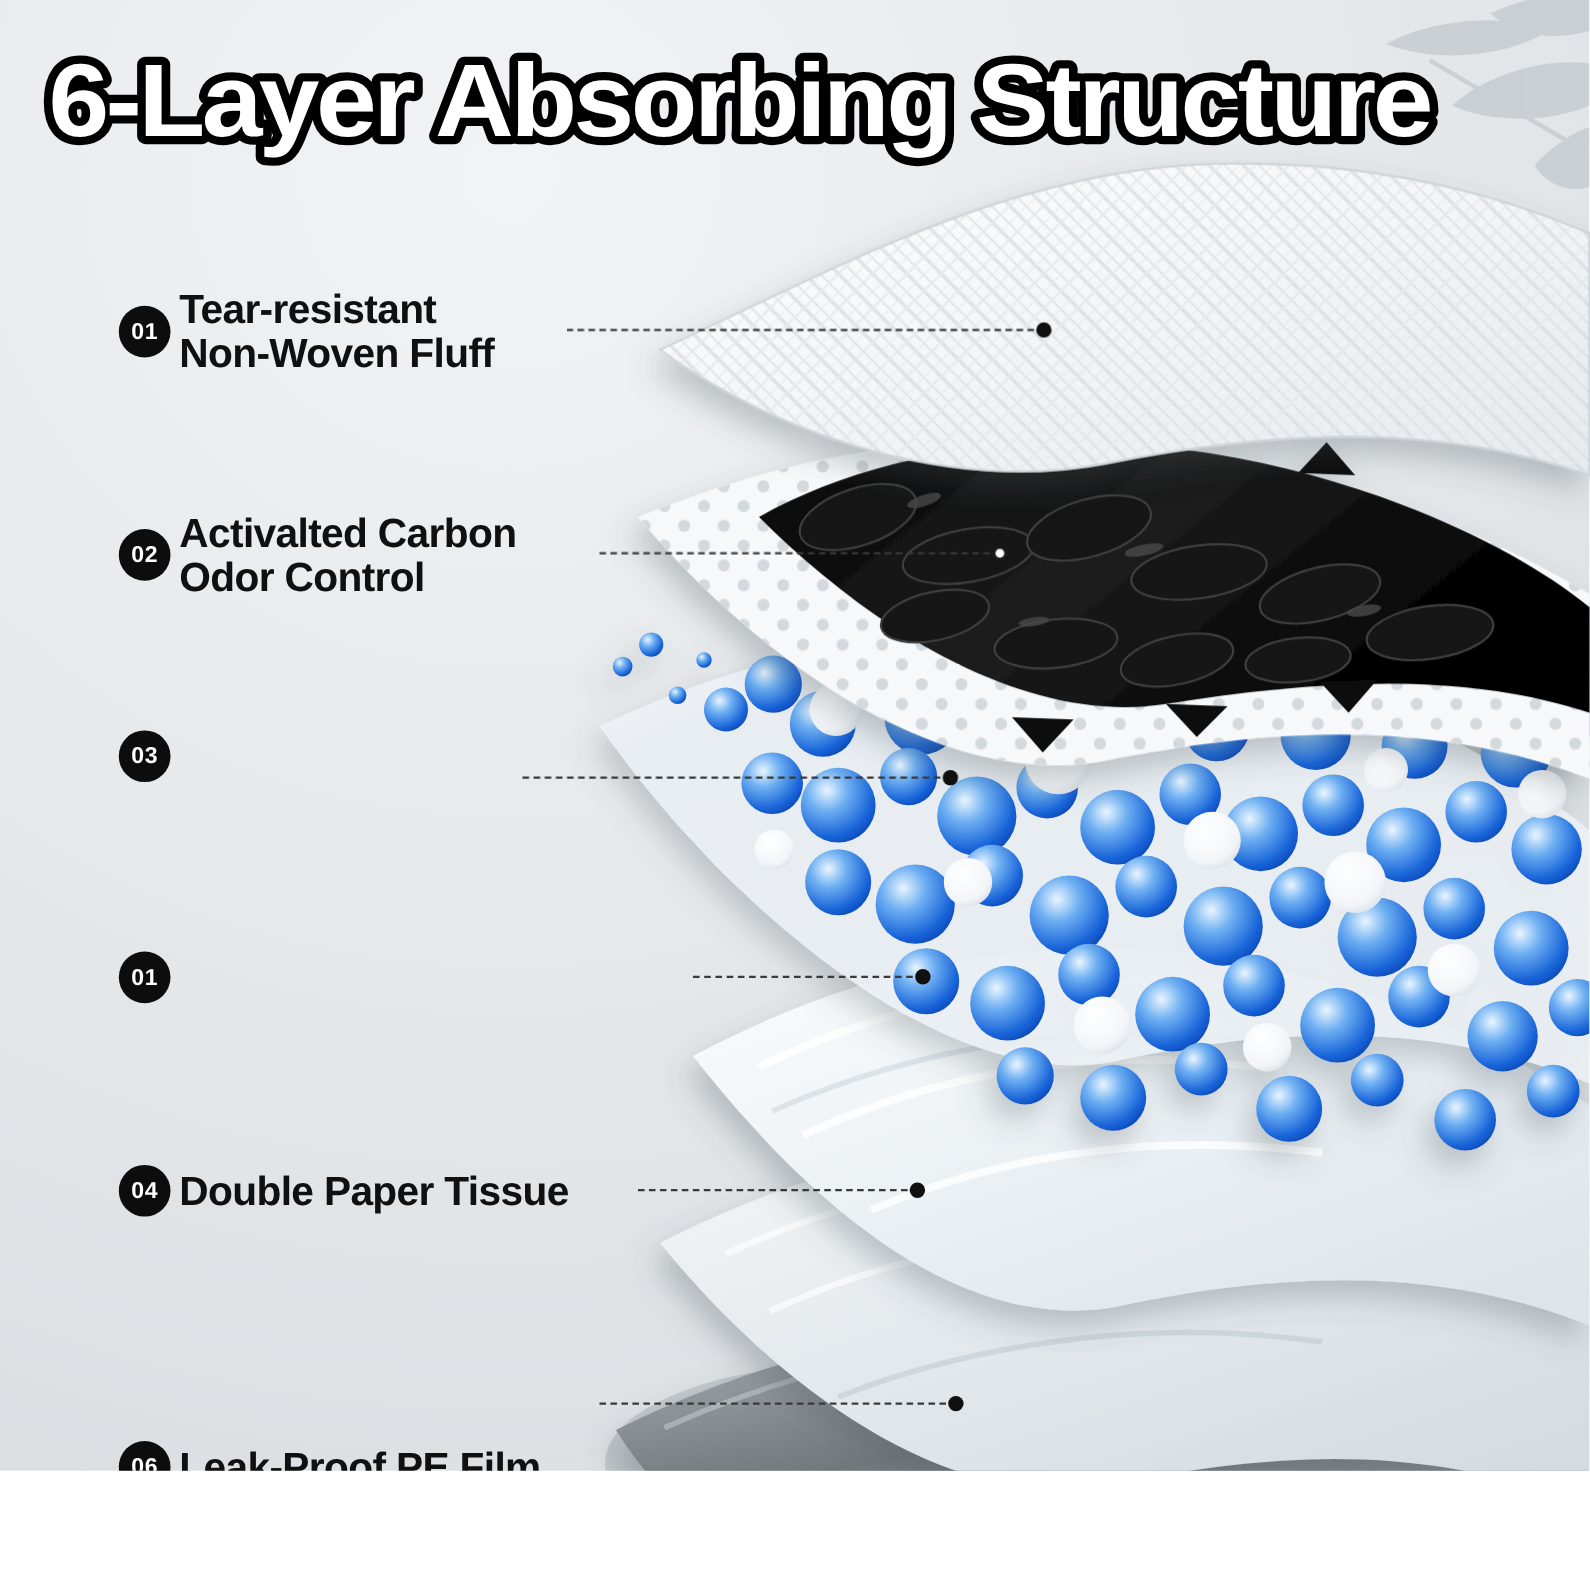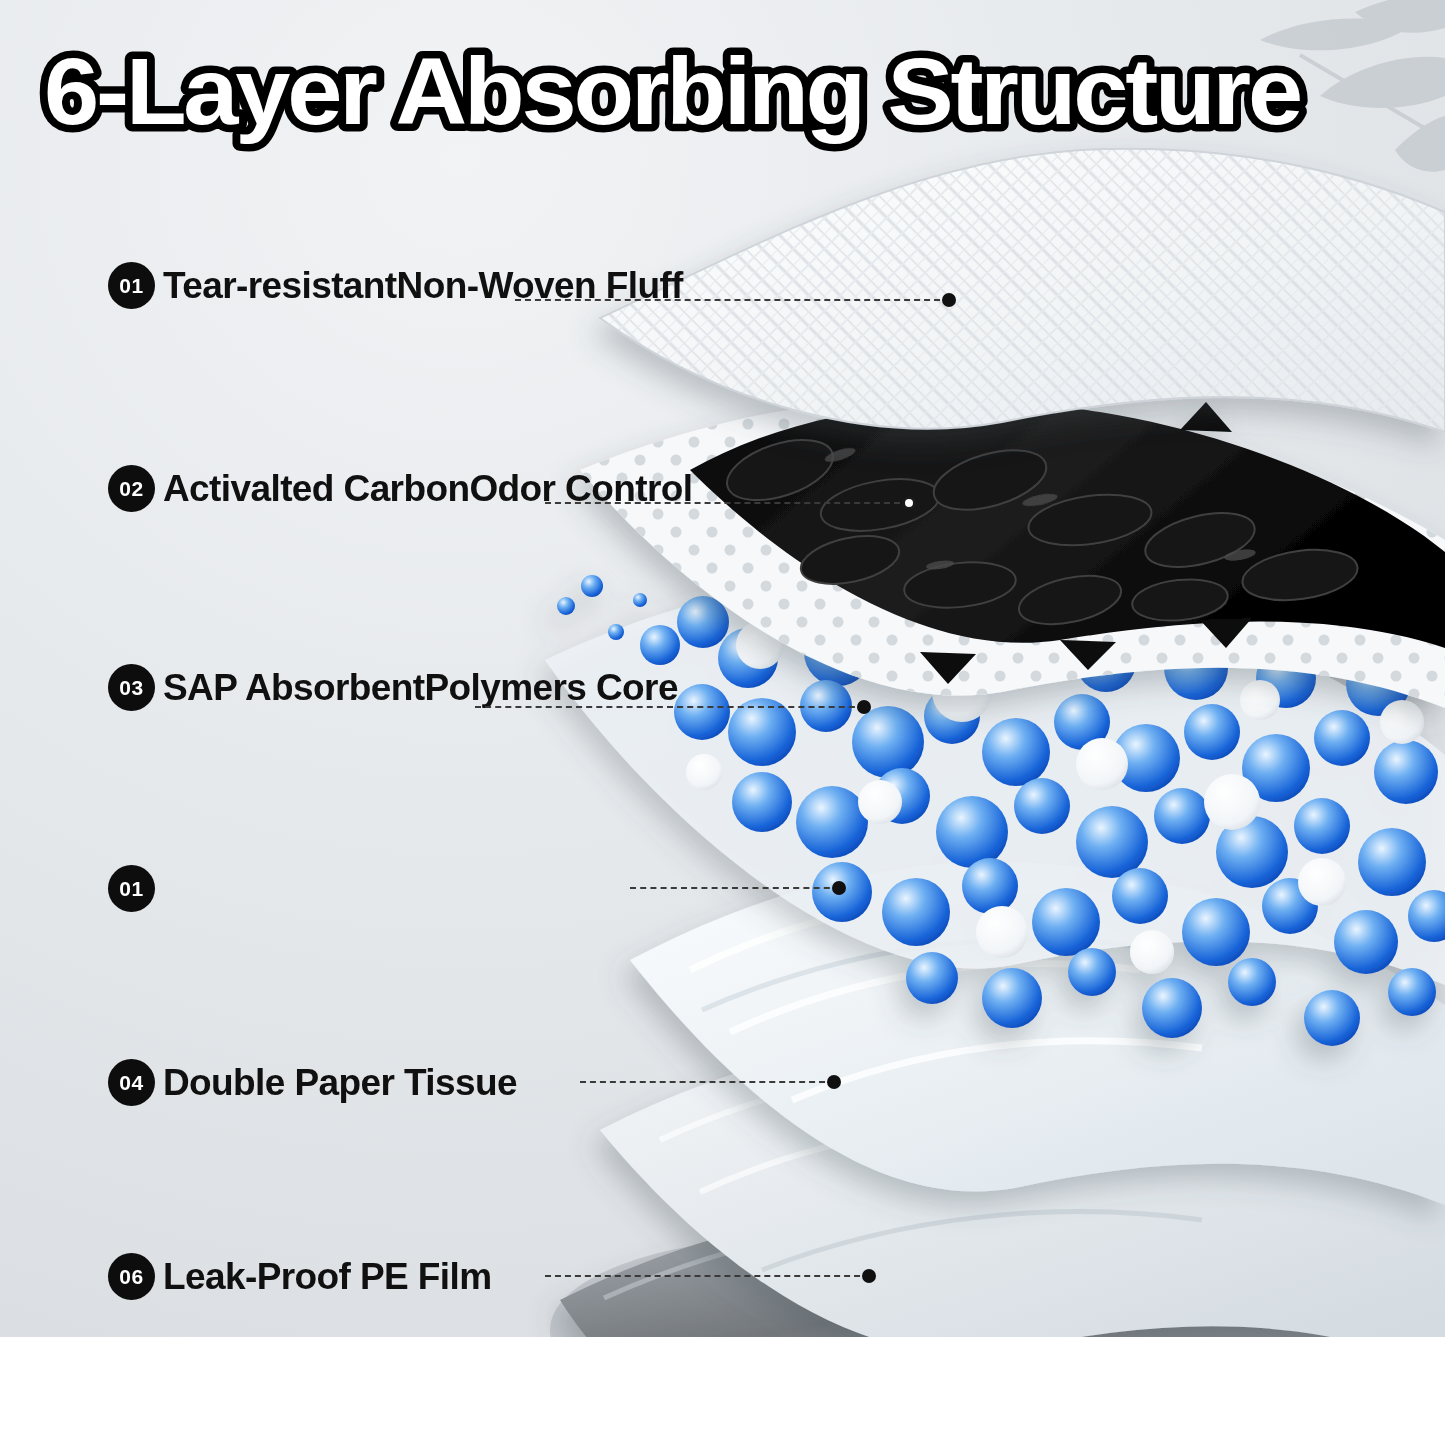--- a/index.html
+++ b/index.html
@@ -11,21 +11,21 @@
   }
   .art { position:absolute; left:0; top:0; }
   .title-svg { position:absolute; left:30px; top:14px; }
   .row { position:absolute; left:108px; display:flex; align-items:center; gap:8px; }
   .badge {
     width:47px; height:47px; border-radius:50%; background:#0d0d0d; color:#ffffff;
     display:flex; align-items:center; justify-content:center;
     font-size:21px; font-weight:bold; letter-spacing:0.5px; flex:0 0 auto;
   }
   .lbl {
-    display:flex; flex-direction:row;
+    display:flex; flex-direction:column;
     font-size:37px; font-weight:600; color:#101010; line-height:1.07; letter-spacing:-0.6px;
   }
   .leader { position:absolute; height:0; border-top:2px dashed #3a3a3a; }
   .leader .dot {
     position:absolute; right:-6px; top:-8px;
     width:14px; height:14px; border-radius:50%; background:#101010;
   }
   .leader .dot.light { background:#ffffff; border:3px solid #1a1a1a; }
 </style>
 </head>
@@ -248,24 +248,20 @@
       <span>Activalted Carbon</span>
       <span>Odor Control</span>
     </div>
   </div>
   <div class="leader" style="top:502px;left:545px;width:365px">
       <span class="dot light"></span>
     </div>
 
   <div class="row" style="top:664px">
     <span class="badge">03</span>
-    <div class="lbl">
-      <span>SAP Absorbent</span>
-      <span>Polymers Core</span>
-    </div>
   </div>
   <div class="leader" style="top:706px;left:475px;width:390px">
       <span class="dot"></span>
     </div>
 
   <div class="row" style="top:865px">
     <span class="badge">01</span>
   </div>
   <div class="leader" style="top:887px;left:630px;width:210px">
       <span class="dot"></span>
@@ -275,21 +271,21 @@
     <span class="badge">04</span>
     <div class="lbl">
       <span>Double Paper Tissue</span>
       <span></span>
     </div>
   </div>
   <div class="leader" style="top:1081px;left:580px;width:255px">
       <span class="dot"></span>
     </div>
 
-  <div class="row" style="top:1253px">
+  <div class="row" style="top:1310px">
     <span class="badge">06</span>
     <div class="lbl">
       <span>Leak-Proof PE Film</span>
       <span></span>
     </div>
   </div>
   <div class="leader" style="top:1275px;left:545px;width:325px">
       <span class="dot"></span>
     </div>
 

